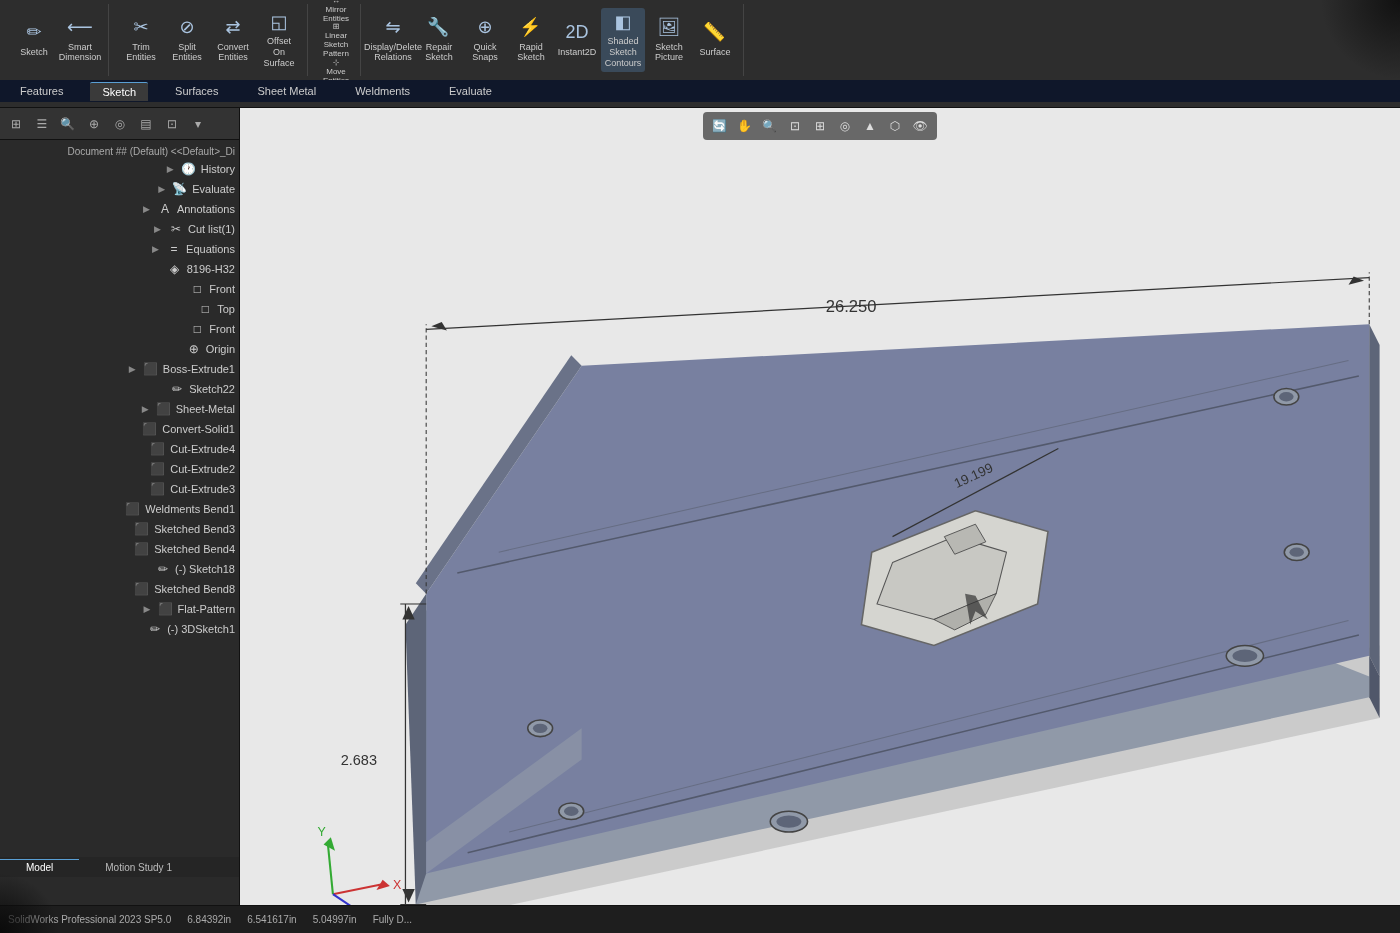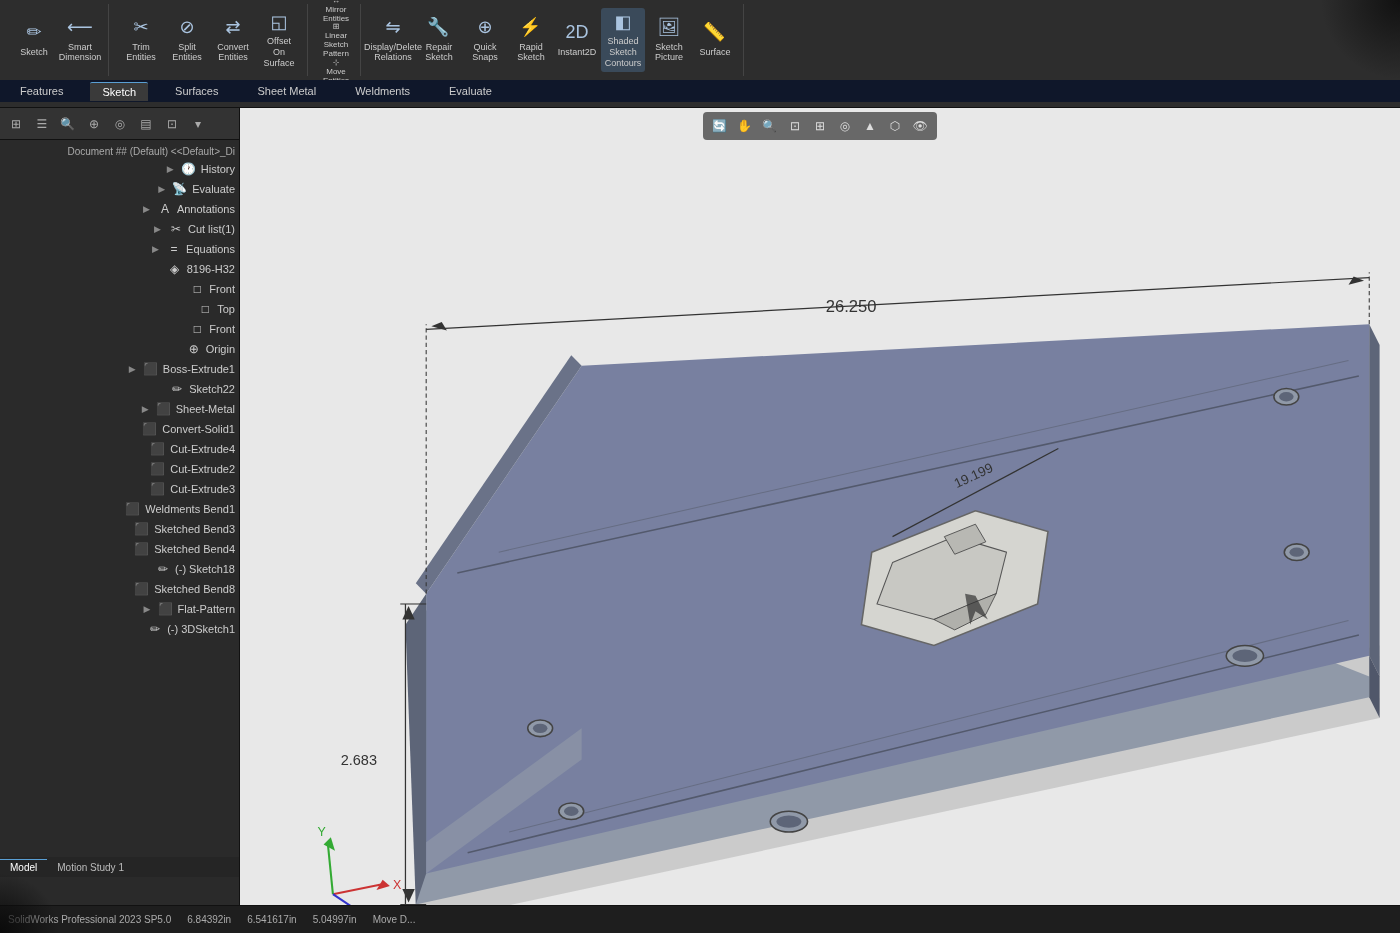--- a/index.html
+++ b/index.html
@@ -255,21 +255,21 @@
       bottom: 28px;
       left: 0;
       width: 240px;
       height: 20px;
       background: #252525;
       display: flex;
       align-items: center;
     }
 
     .bottom-tab {
-      padding: 2px 10px;
+      padding: 2px 26px;
       font-size: 10px;
       color: #bbb;
       cursor: pointer;
     }
     .bottom-tab.active { color: #fff; border-top: 1px solid #5a9fd4; }
 
     
     #corner-overlay-tr {
       position: absolute;
       top: 0; right: 0;
@@ -679,18 +679,18 @@
   <span class="status-item">
     <span>6.84392in</span>
   </span>
   <span class="status-item">
     <span>6.541617in</span>
   </span>
   <span class="status-item">
     <span>5.04997in</span>
   </span>
   <span class="status-item">
-    <span>Move D...</span>
+    <span>Fully D...</span>
   </span>
 </div>
 
 <div id="corner-overlay-tr"></div>
 <div id="corner-overlay-bl"></div>
 
 </body></html>

